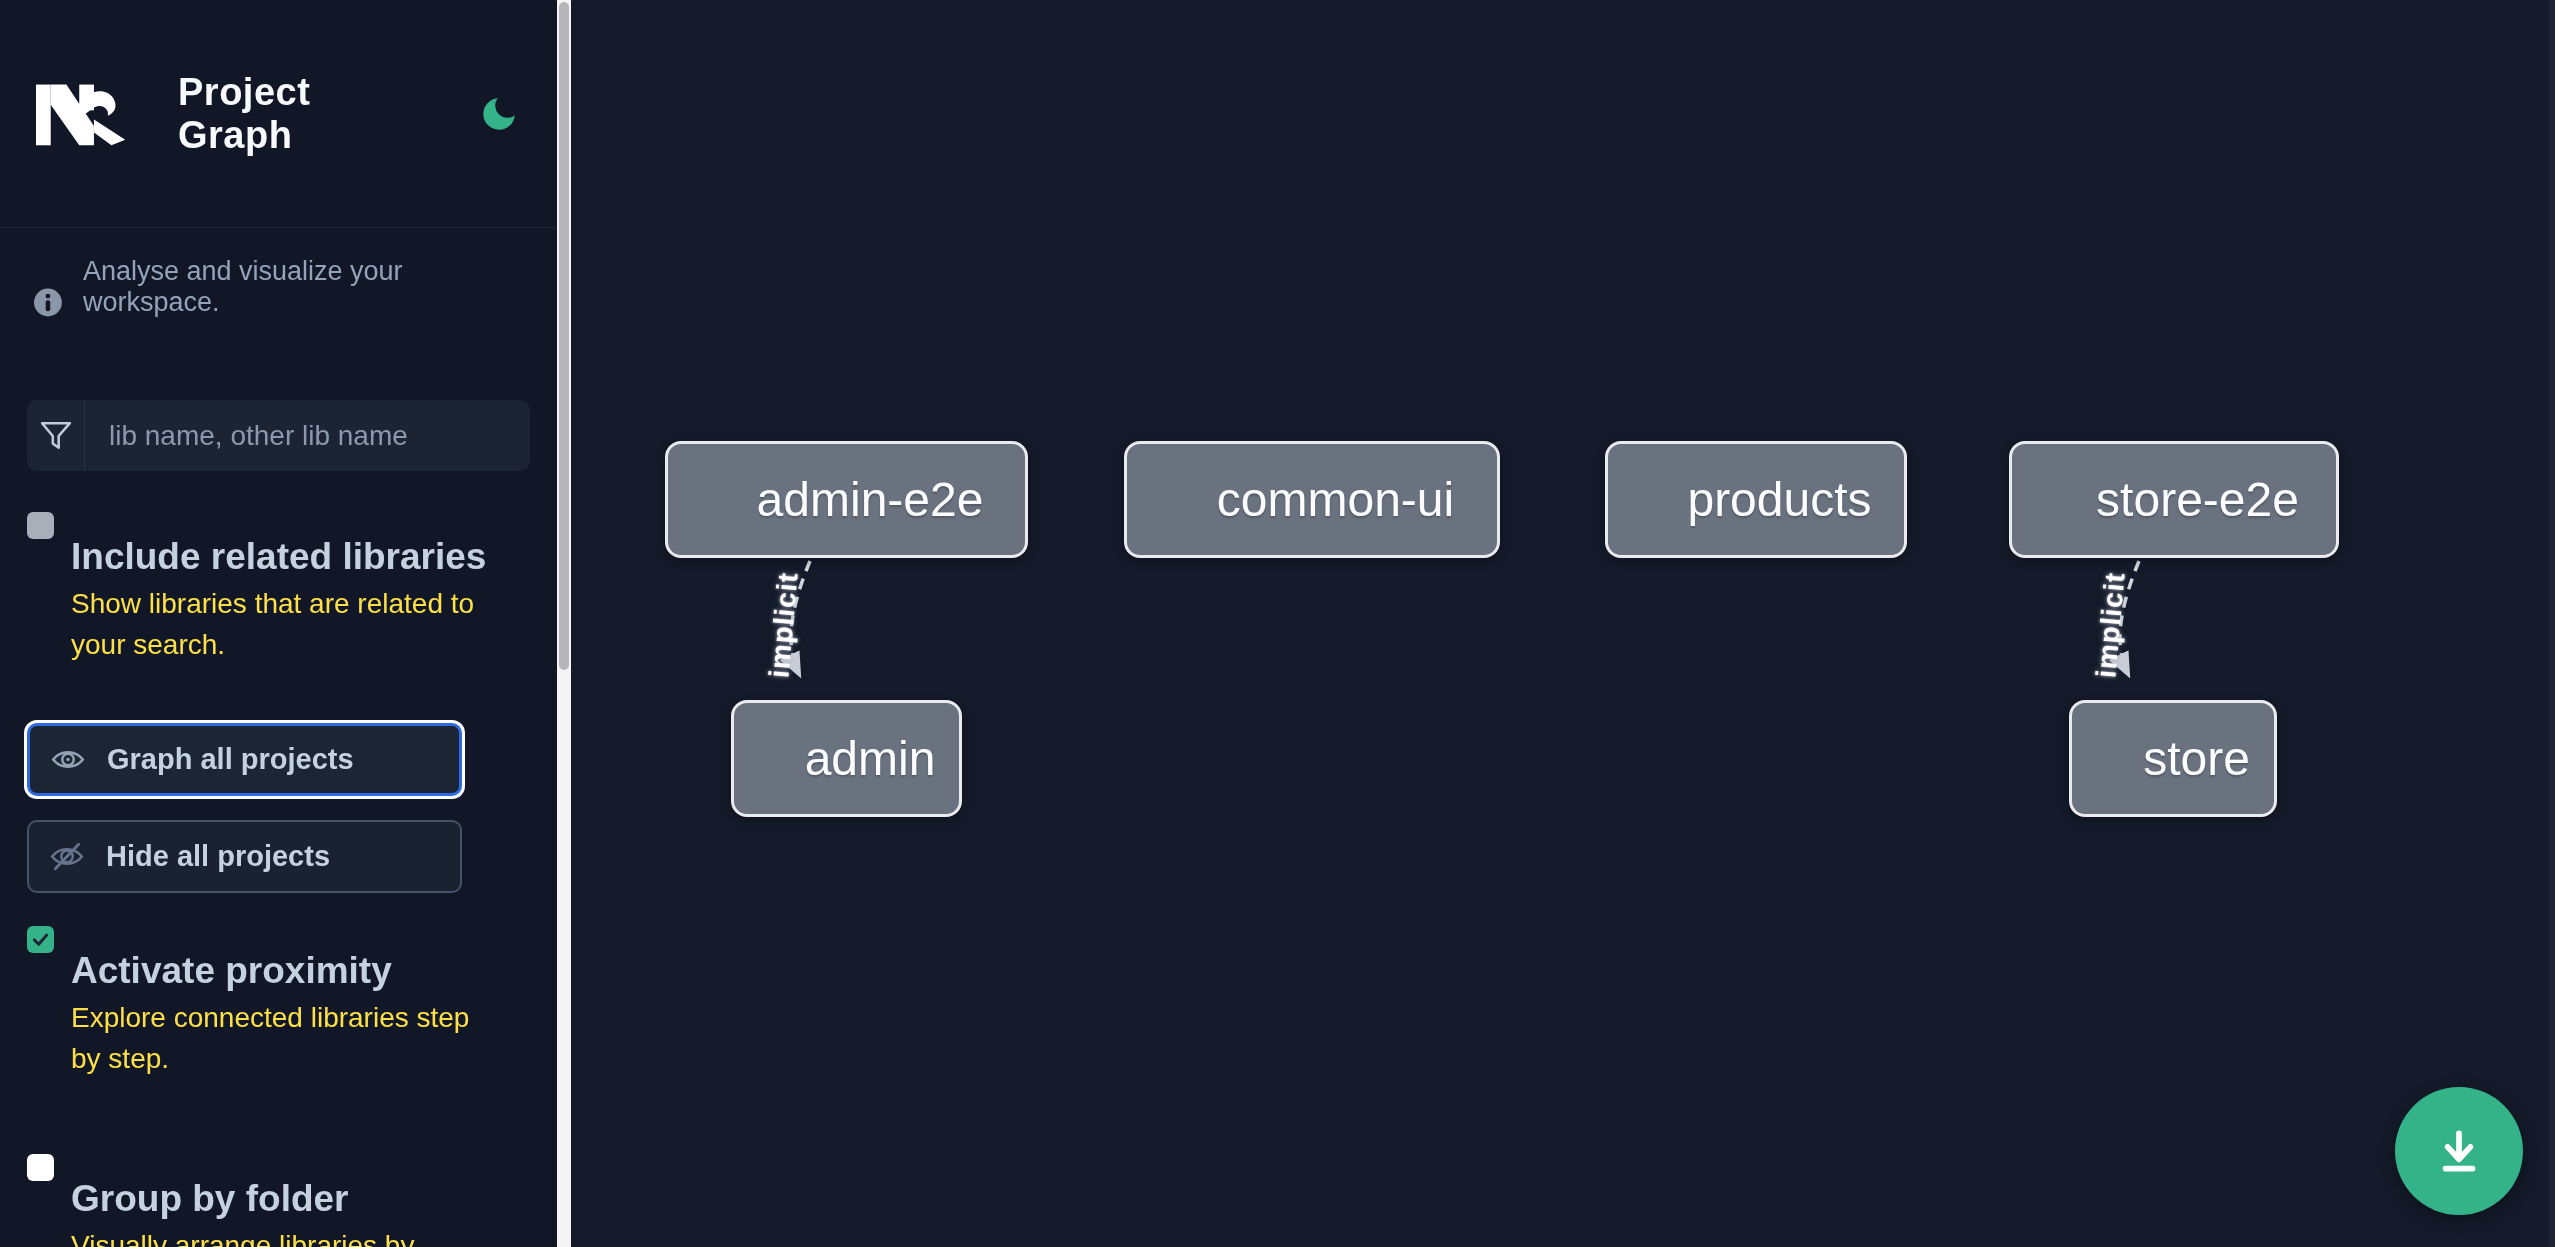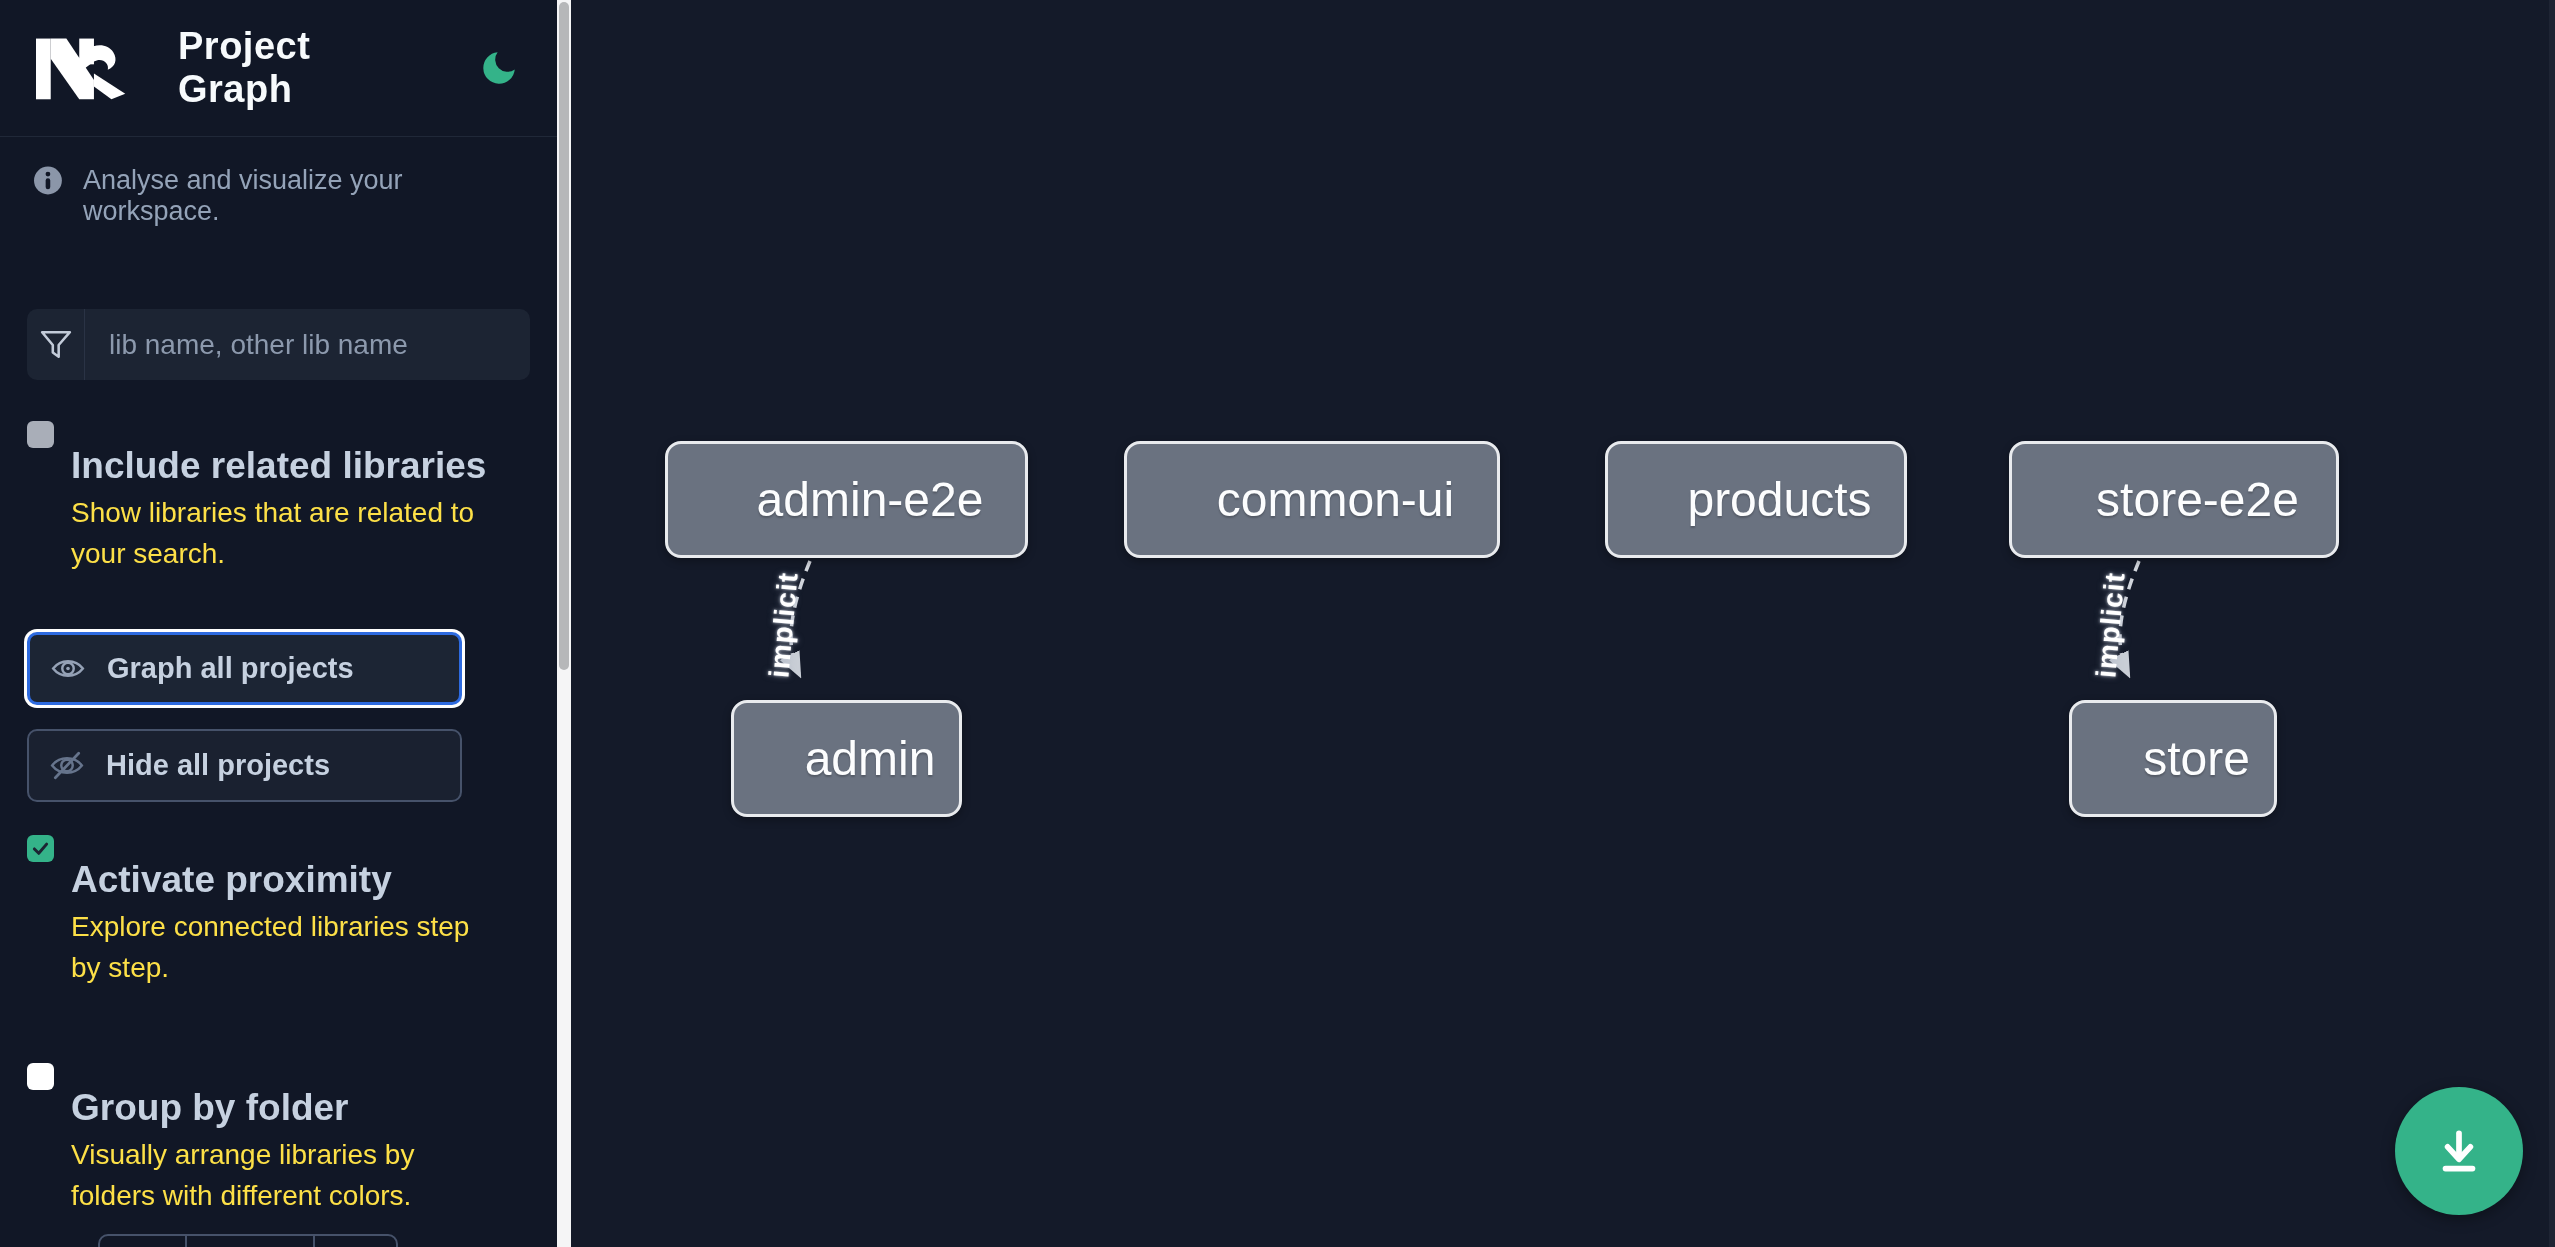--- a/index.html
+++ b/index.html
@@ -5,29 +5,29 @@
   * { margin:0; padding:0; box-sizing:border-box; }
   html,body { width:2555px; height:1247px; overflow:hidden; background:#141a29;
               font-family:"Liberation Sans", sans-serif; }
   .app { position:relative; width:2555px; height:1247px; }
 
   
   .sidebar { position:absolute; left:0; top:0; width:571px; height:1247px;
              background:#111726; z-index:5; }
   .sidebar-content { position:absolute; left:0; top:0; width:557px; height:1247px; }
 
-  .header { height:137px; display:flex; align-items:center; padding:0 36px;
+  .header { height:228px; display:flex; align-items:center; padding:0 36px;
             border-bottom:1px solid #202838; }
   .nx-logo { width:92px; height:64px; flex:0 0 auto; }
   .app-title { color:#f7fafc; font-size:38px; font-weight:700; margin-left:50px;
                letter-spacing:.5px; }
   .theme-toggle { margin-left:48px; width:44px; height:44px; display:flex;
                   align-items:center; justify-content:center; cursor:pointer; }
 
-  .info-row { display:flex; align-items:flex-start; gap:20px; margin:28px 27px 12px 33px; }
+  .info-row { display:flex; align-items:flex-end; gap:20px; margin:28px 27px 12px 33px; }
   .info-text { color:#94a3b8; font-size:27px; }
 
   .filter-box { margin:82px 27px 0 27px; height:71px; background:#1c2433;
                 border-radius:10px; display:flex; align-items:stretch; overflow:hidden; }
   .filter-icon-cell { width:58px; display:flex; align-items:center; justify-content:center;
                       border-right:1px solid #2a3345; cursor:default; }
   .filter-input { flex:1; background:transparent; border:none; outline:none;
                   color:#e2e8f0; font-size:28px; padding:0 24px;
                   font-family:"Liberation Sans", sans-serif; }
   .filter-input::placeholder { color:#8c99ad; opacity:1; }

